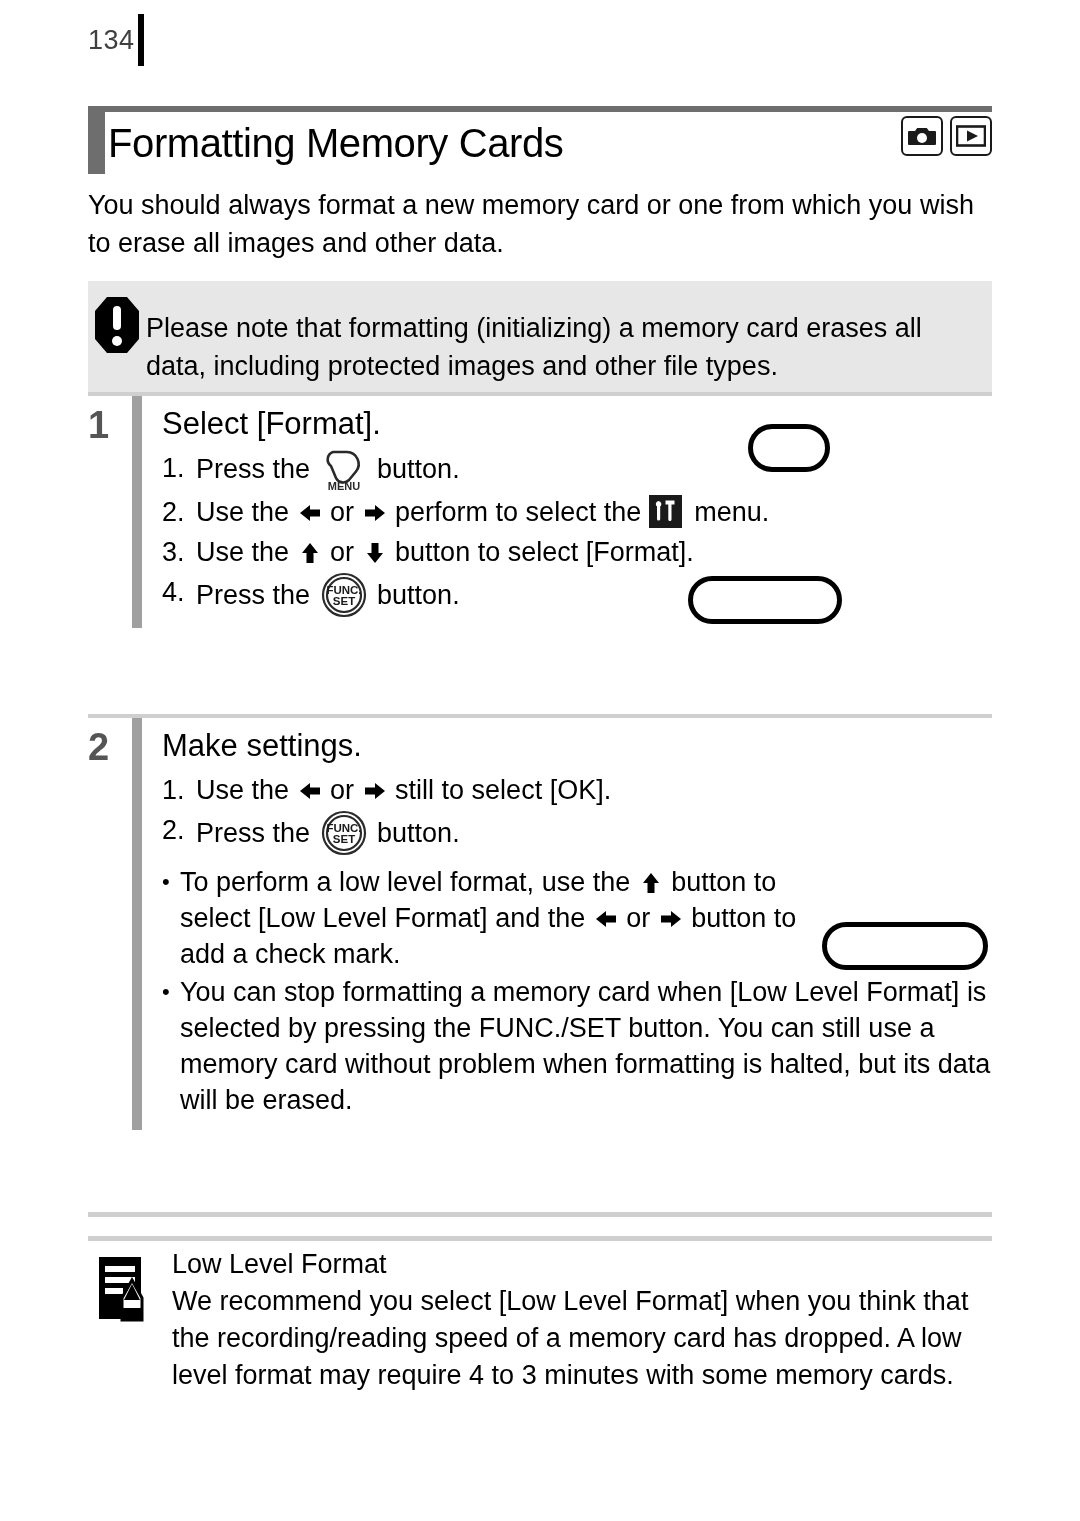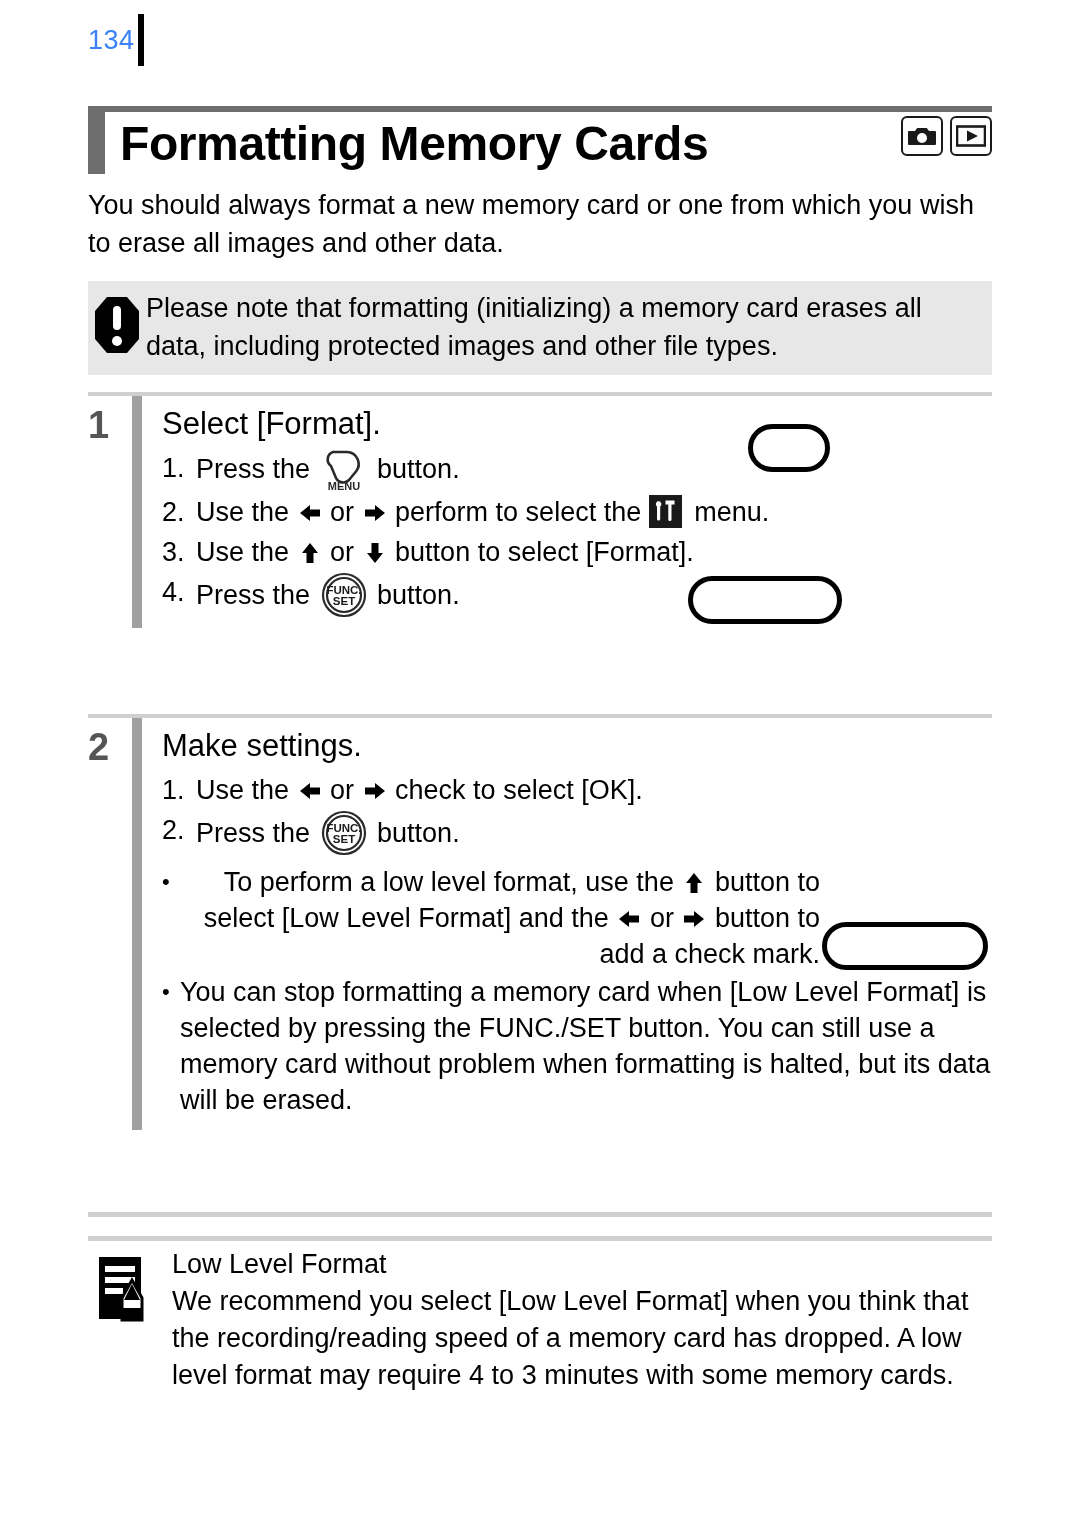--- a/index.html
+++ b/index.html
@@ -22,21 +22,21 @@
     left: 88px;
     top: 14px;
     height: 52px;
     display: flex;
     align-items: center;
   }
   .folio-num {
     font-size: 27px;
     letter-spacing: .5px;
     line-height: 1;
-    color: #3b82f6;
+    color: #404040;
   }
   .folio-rule {
     width: 6px;
     height: 52px;
     background: #000;
     margin-left: 3px;
   }
 
   
   .title-block {
@@ -56,24 +56,24 @@
     height: 62px;
     position: relative;
   }
   .title-tab {
     width: 17px;
     height: 62px;
     background: #6e6e6e;
     flex: 0 0 auto;
   }
   .title-text {
-    font-size: 48px;
-    font-weight: bold;
+    font-size: 40px;
+    font-weight: normal;
     letter-spacing: -0.4px;
-    margin-left: 15px;
+    margin-left: 3px;
     white-space: nowrap;
   }
   .title-icons {
     position: absolute;
     right: 0;
     top: 4px;
     display: flex;
     gap: 7px;
   }
   .mode-icon {
@@ -115,20 +115,21 @@
     width: 58px;
     flex: 0 0 auto;
     display: flex;
     justify-content: center;
     padding-top: 6px;
   }
   .caution-text {
     font-size: 27px;
     line-height: 38px;
     padding-right: 12px;
+    margin-top: 20px;
   }
 
   
   .step {
     position: absolute;
     left: 88px;
     width: 904px;
   }
   .step-rule {
     height: 4px;
@@ -377,39 +378,39 @@
     <div class="step-content">
       <div class="step-head">Make settings.</div>
       <div class="olist">
 
         <div class="oitem">
           <span class="marker">1.</span>
           <span class="otext"><span>Use the </span><span class="ic ic-arrow"><svg width="26" height="26" viewBox="0 0 26 26" aria-hidden="true">
                   <path d="M3 13 L13 5 L13 9.5 L23 9.5 L23 16.5 L13 16.5 L13 21 Z" fill="#000"></path>
                 </svg></span><span> or </span><span class="ic ic-arrow"><svg width="26" height="26" viewBox="0 0 26 26" aria-hidden="true">
                   <path d="M23 13 L13 5 L13 9.5 L3 9.5 L3 16.5 L13 16.5 L13 21 Z" fill="#000"></path>
-                </svg></span><span> check to select [OK].</span></span>
+                </svg></span><span> still to select [OK].</span></span>
         </div>
 
         <div class="oitem">
           <span class="marker">2.</span>
           <span class="otext"><span>Press the </span><span class="ic ic-func"><svg width="46" height="46" viewBox="0 0 46 46" aria-hidden="true">
                   <circle cx="23" cy="23" r="21" fill="none" stroke="#2a2a2a" stroke-width="2.2"></circle>
                   <circle cx="23" cy="23" r="17" fill="none" stroke="#2a2a2a" stroke-width="2.2"></circle>
                   <text x="23" y="22" font-family="Liberation Sans, sans-serif" font-size="11.5" font-weight="bold" fill="#1a1a1a" text-anchor="middle">FUNC.</text>
                   <text x="23" y="33" font-family="Liberation Sans, sans-serif" font-size="11.5" font-weight="bold" fill="#1a1a1a" text-anchor="middle">SET</text>
                 </svg></span><span> button.</span></span>
         </div>
 
       </div>
 
       <div class="blist">
         <div class="bitem">
           <span class="bullet">•</span>
-          <span class="btext" style="max-width:640px;text-align:right;"><span>To perform a low level format, use the </span><span class="ic ic-arrow"><svg width="26" height="26" viewBox="0 0 26 26" aria-hidden="true">
+          <span class="btext" style="max-width:640px;"><span>To perform a low level format, use the </span><span class="ic ic-arrow"><svg width="26" height="26" viewBox="0 0 26 26" aria-hidden="true">
                   <path d="M13 3 L5 13 L9.5 13 L9.5 23 L16.5 23 L16.5 13 L21 13 Z" fill="#000"></path>
                 </svg></span><span> button to select [Low Level Format] and the </span><span class="ic ic-arrow"><svg width="26" height="26" viewBox="0 0 26 26" aria-hidden="true">
                   <path d="M3 13 L13 5 L13 9.5 L23 9.5 L23 16.5 L13 16.5 L13 21 Z" fill="#000"></path>
                 </svg></span><span> or </span><span class="ic ic-arrow"><svg width="26" height="26" viewBox="0 0 26 26" aria-hidden="true">
                   <path d="M23 13 L13 5 L13 9.5 L3 9.5 L3 16.5 L13 16.5 L13 21 Z" fill="#000"></path>
                 </svg></span><span> button to add a check mark.</span></span>
         </div>
         <div class="bitem">
           <span class="bullet">•</span>
           <span class="btext">You can stop formatting a memory card when [Low Level Format] is selected by pressing the FUNC./SET button. You can still use a memory card without problem when formatting is halted, but its data will be erased.</span>

